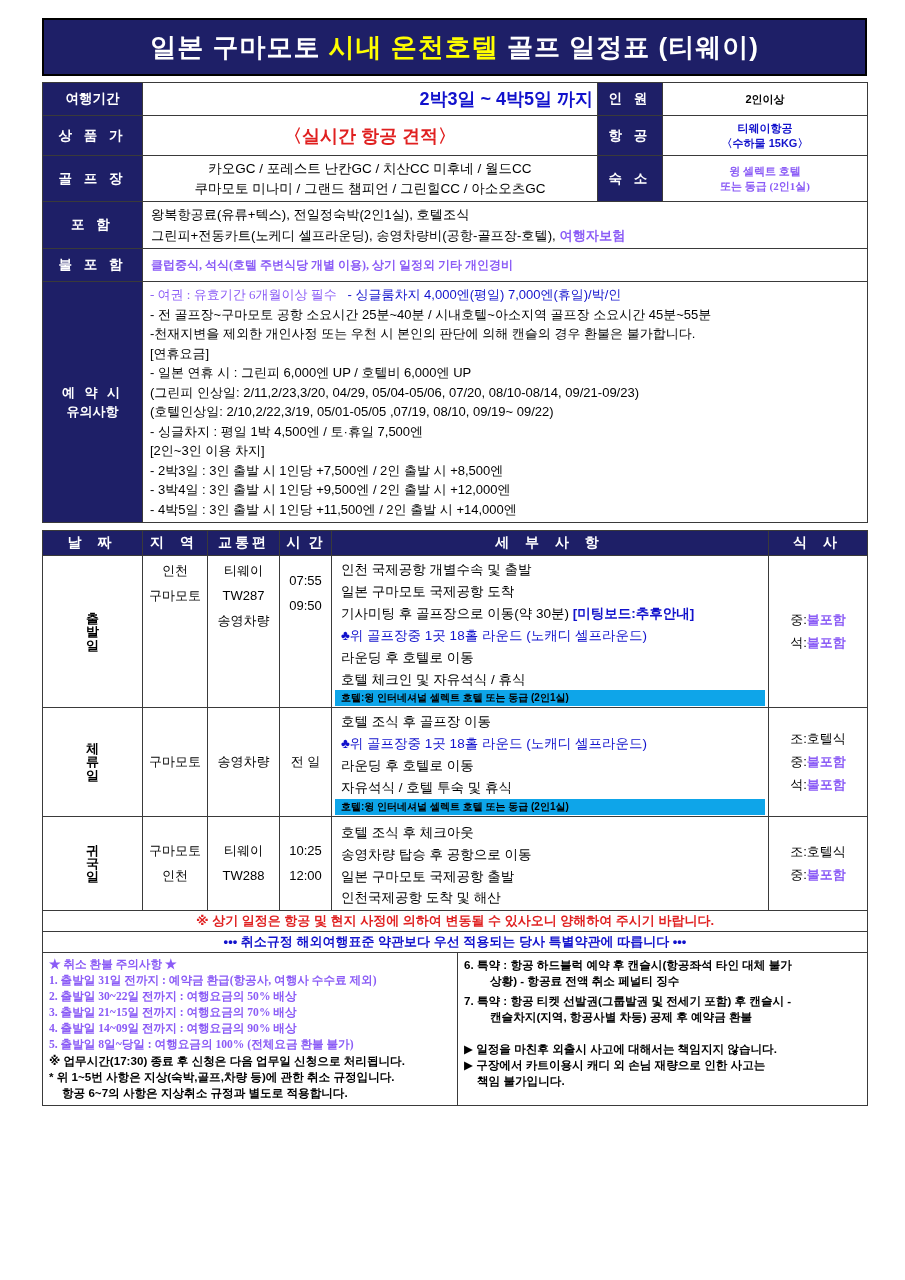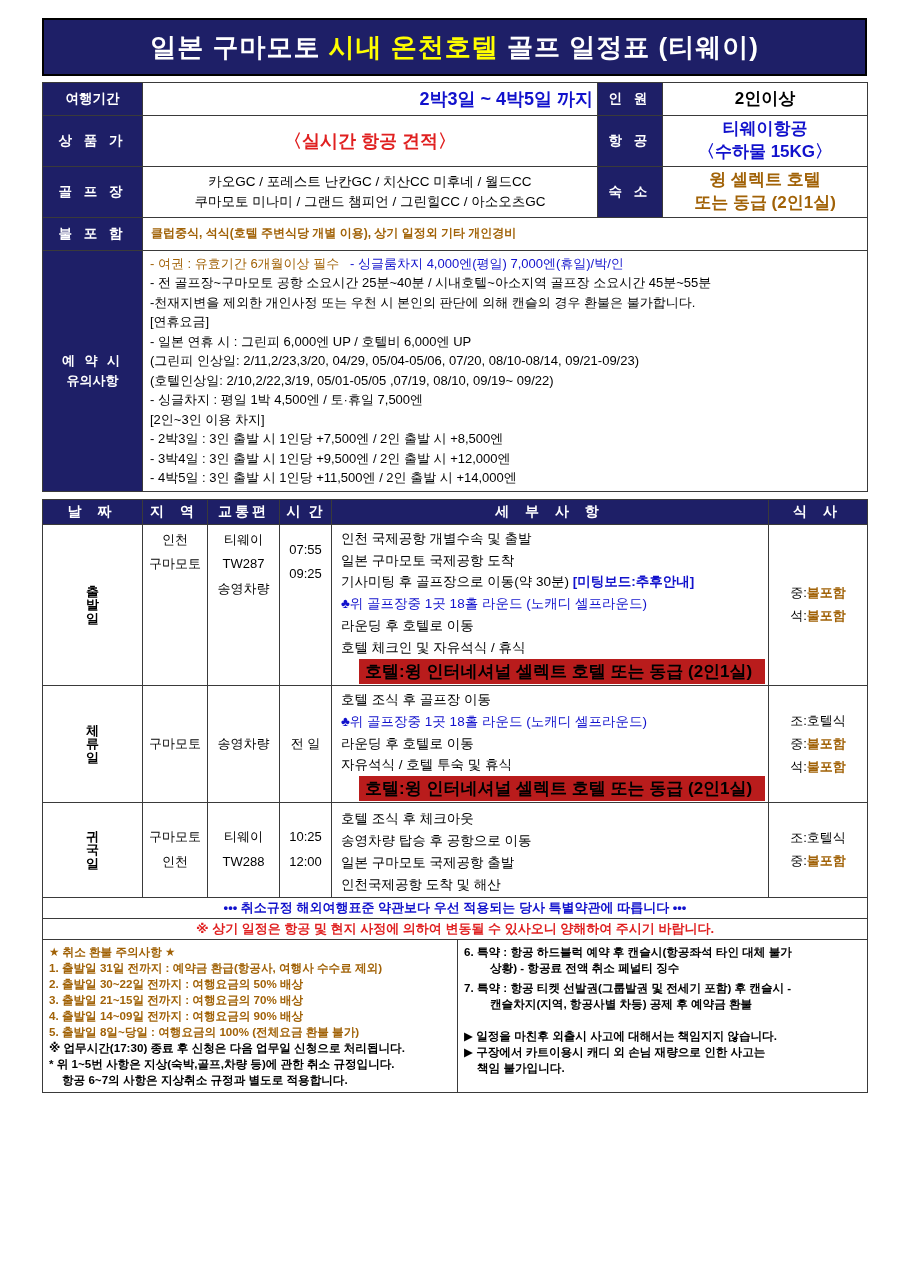--- a/index.html
+++ b/index.html
@@ -27,28 +27,28 @@
 
   
   table{border-collapse:collapse;width:825px;table-layout:fixed;}
   td{border:1px solid #3a3a3a;vertical-align:middle;padding:2px 4px;font-size:13px;}
   .lbl{
     background:#1e1f67;color:#fff;font-weight:bold;text-align:center;font-size:13.5px;
     letter-spacing:4px;padding:3px 2px;
   }
   .lbl.nosp{letter-spacing:0px;}
   .blue{color:#1111cc;}
-  .red{color:#a16207;}
+  .red{color:#8b5cf6;font-family:Liberation Serif, serif;}
   .b{font-weight:bold;}
 
   
   .info td{height:26px;}
   .info .big{font-size:18px;font-weight:bold;color:#1111cc;text-align:right;letter-spacing:0px;}
   .info .price{font-size:18px;font-weight:bold;color:#e02020;text-align:center;}
-  .info .sm{font-size:17px;line-height:1.35;text-align:center;}
+  .info .sm{font-size:11px;line-height:1.35;text-align:center;}
   .info .gcell{font-size:13.5px;line-height:1.45;text-align:center;}
 
   
   .notes td{font-size:13px;line-height:1.5;padding:1px 6px;}
   .notes .body{padding:3px 7px;}
   .notes .body div{white-space:nowrap;}
 
   
   .itin{margin-top:7px;}
   .itin td{font-size:13px;padding:1px 3px;}
@@ -60,21 +60,21 @@
     text-align:center;font-size:30px;font-weight:bold;line-height:1.03;
     letter-spacing:0;padding:4px 0;
   }
   .daycell span{display:block;}
   .stack{text-align:center;font-size:13.5px;line-height:1.9;}
   .detail{padding:0;vertical-align:top;}
   .detail .ln{
     font-size:13.5px;line-height:1.62;padding:0 6px;white-space:nowrap;
   }
   .detail .hotel{
-    background:#b91c1c;font-weight:bold;padding:1px 6px;font-size:17px;margin-left:24px;
+    background:#0ea5e9;font-weight:bold;padding:1px 6px;font-size:10px;
   }
   .meals{text-align:center;font-size:13px;line-height:1.75;}
   .meals span{white-space:nowrap;}
 
   
   .notice{
     text-align:center;font-weight:bold;font-size:13.5px;padding:3px 0;
   }
   .notice.r{color:#e02020;}
   .notice.b2{color:#1111cc;}
@@ -119,20 +119,27 @@
       <tr style="height:46px">
         <td class="lbl">골 프 장</td>
         <td class="gcell">
           <div>카오GC / 포레스트 난칸GC / 치산CC 미후네 / 월드CC</div>
           <div>쿠마모토 미나미 / 그랜드 챔피언 / 그린힐CC / 아소오츠GC</div>
         </td>
         <td class="lbl">숙 소</td>
         <td class="sm b red">
           <div>윙 셀렉트 호텔</div>
           <div>또는 동급 (2인1실)</div>
+        </td>
+      </tr>
+      <tr style="height:40px">
+        <td class="lbl">포 함</td>
+        <td colspan="3" style="line-height:1.6;font-size:13.2px;padding-left:8px">
+          <div>왕복항공료(유류+텍스), 전일정숙박(2인1실), 호텔조식</div>
+          <div><span>그린피+전동카트(노케디 셀프라운딩), 송영차량비(공항-골프장-호텔), </span><span class="red b">여행자보험</span></div>
         </td>
       </tr>
       <tr>
         <td class="lbl">불 포 함</td>
         <td colspan="3" class="red b" style="font-size:12px;padding-left:8px">클럽중식, 석식(호텔 주변식당 개별 이용), 상기 일정외 기타 개인경비</td>
       </tr>
     </tbody>
   </table>
 
   <table class="notes" style="margin-top:-1px">
@@ -195,21 +202,21 @@
           <div>인천</div>
           <div>구마모토</div>
         </td>
         <td class="stack" style="vertical-align:top;padding-top:3px">
           <div>티웨이</div>
           <div>TW287</div>
           <div>송영차량</div>
         </td>
         <td class="stack" style="vertical-align:top;padding-top:13px">
           <div>07:55</div>
-          <div>09:25</div>
+          <div>09:50</div>
         </td>
         <td class="detail" style="padding-top:3px">
           <div class="ln">인천 국제공항 개별수속 및 출발</div>
           <div class="ln">일본 구마모토 국제공항 도착</div>
           <div class="ln"><span>기사미팅 후 골프장으로 이동(약 30분) </span><span class="blue b">[미팅보드:추후안내]</span></div>
           <div class="ln blue">♣위 골프장중 1곳 18홀 라운드 (노캐디 셀프라운드)</div>
           <div class="ln">라운딩 후 호텔로 이동</div>
           <div class="ln">호텔 체크인 및 자유석식 / 휴식</div>
           <div class="hotel">호텔:윙 인터네셔널 셀렉트 호텔 또는 동급 (2인1실)</div>
         </td>
@@ -272,24 +279,24 @@
           <div class="ln">일본 구마모토 국제공항 출발</div>
           <div class="ln">인천국제공항 도착 및 해산</div>
         </td>
         <td class="meals">
           <div><span>조:</span><span>호텔식</span></div>
           <div><span>중:</span><span class="red b">불포함</span></div>
         </td>
       </tr>
 
       <tr>
+        <td colspan="6" class="notice r">※ 상기 일정은 항공 및 현지 사정에 의하여 변동될 수 있사오니 양해하여 주시기 바랍니다.</td>
+      </tr>
+      <tr>
         <td colspan="6" class="notice b2">••• 취소규정 해외여행표준 약관보다 우선 적용되는 당사 특별약관에 따릅니다 •••</td>
-      </tr>
-      <tr>
-        <td colspan="6" class="notice r">※ 상기 일정은 항공 및 현지 사정에 의하여 변동될 수 있사오니 양해하여 주시기 바랍니다.</td>
       </tr>
     </tbody>
   </table>
 
   <table class="cancel" style="margin-top:-1px">
     <colgroup>
         <col style="width:415px">
         <col style="width:410px">
       </colgroup>
     <tbody>

